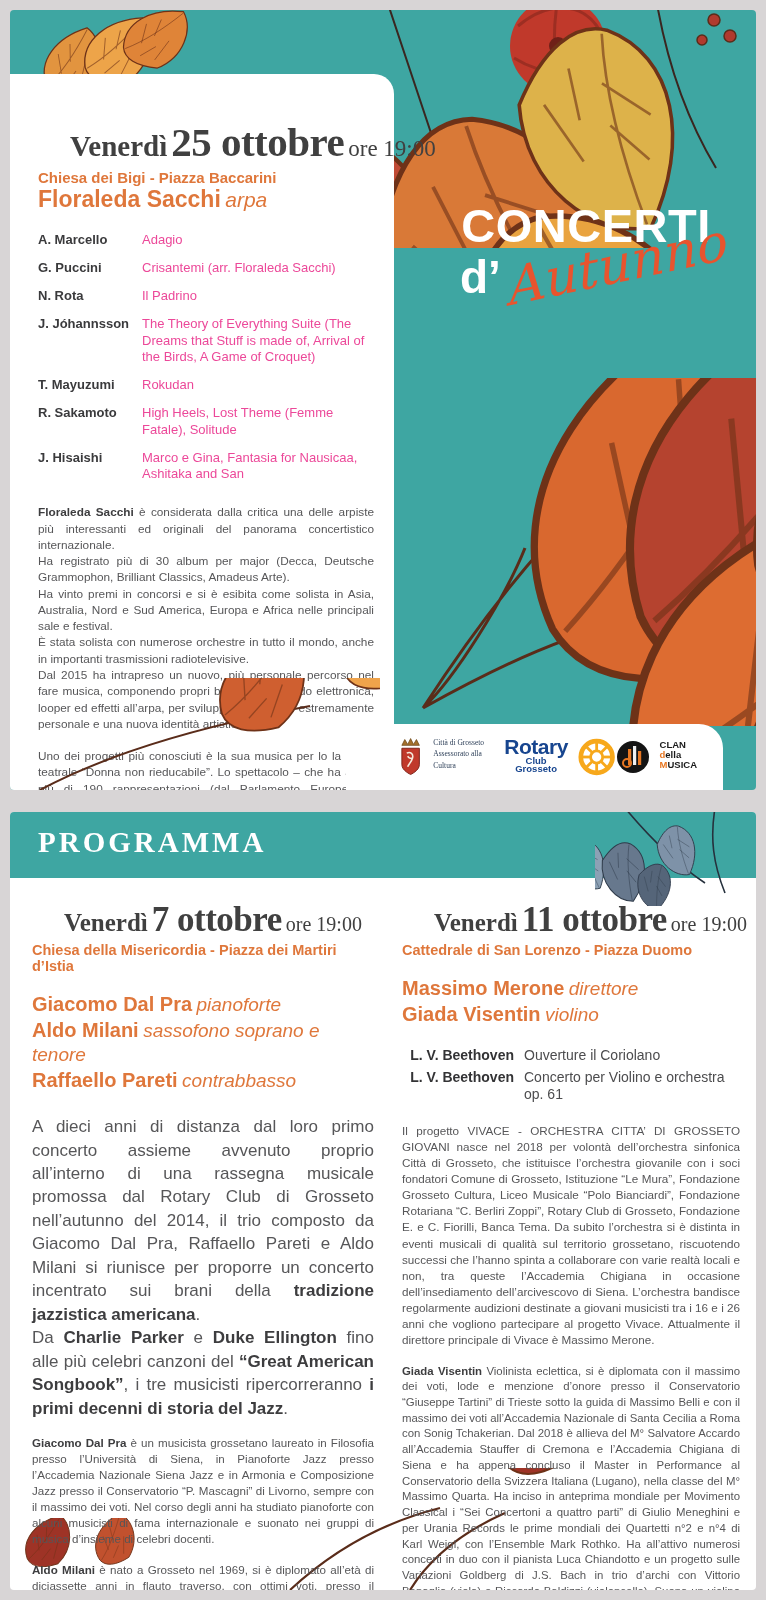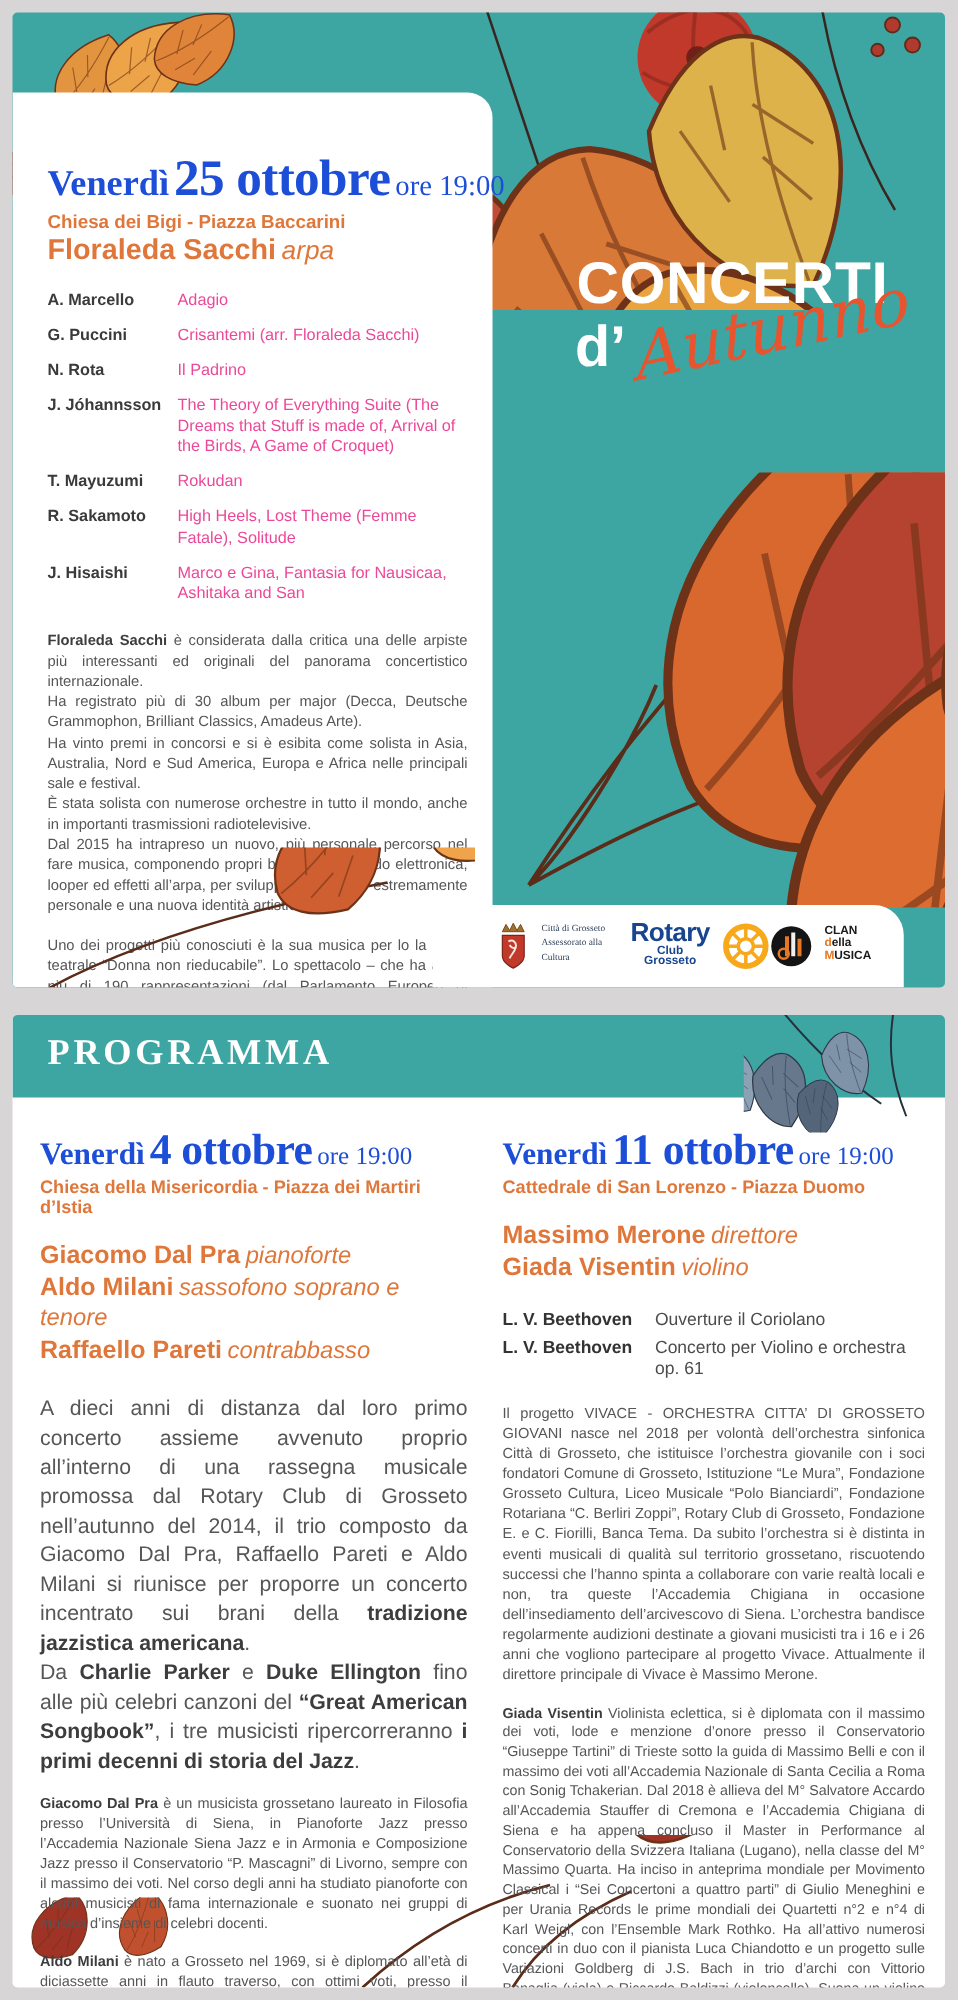--- a/index.html
+++ b/index.html
@@ -3,21 +3,21 @@
 <meta charset="utf-8">
 <style>
   html,body{margin:0;padding:0;background:#d8d5d6;}
   .page{position:relative;width:766px;height:1600px;background:#d8d5d6;overflow:hidden;
         font-family:"Liberation Sans",sans-serif;}
   .panel{position:absolute;left:10px;width:746px;overflow:hidden;border-radius:4px;}
   
   #panel1{top:10px;height:780px;background:#3ea6a2;}
   .card{position:absolute;left:0;top:64px;width:384px;height:716px;background:#fff;
         border-top-right-radius:20px;box-sizing:border-box;padding:44px 20px 0 28px;z-index:3;}
-  .dateline{font-family:"Liberation Serif",serif;color:#1d4ed8;white-space:nowrap;}
+  .dateline{font-family:"Liberation Serif",serif;color:#404040;white-space:nowrap;margin-left:32px;}
   .dateline .dn{font-size:29px;font-weight:700;}
   .dateline .dd{font-size:41px;font-weight:700;letter-spacing:-.5px;}
   .dateline .dt{font-size:23px;font-weight:400;}
   .venue{color:#df773b;font-weight:700;font-size:15px;margin-top:3px;}
   .artist-line{margin-top:0;line-height:1.2;}
   .artist-line .an{color:#df773b;font-weight:700;font-size:23px;}
   .artist-line .ar{color:#df773b;font-style:italic;font-size:21px;}
   #artist1{}
   .program{display:grid;grid-template-columns:92px 1fr;column-gap:8px;row-gap:7px;
            margin-top:18px;font-size:13px;line-height:1.25;gap:12px;}
@@ -61,21 +61,21 @@
   .dateline2 .dn{font-size:25px;font-weight:700;}
   .dateline2 .dd{font-size:35px;font-weight:700;letter-spacing:-.5px;}
   .dateline2 .dt{font-size:20px;font-weight:400;}
   .venue2{color:#df773b;font-weight:700;font-size:14.5px;margin-top:2px;}
   .artists2{margin-top:18px;line-height:1.28;}
   .artists2 .an{color:#df773b;font-weight:700;font-size:20px;}
   .artists2 .ar{color:#df773b;font-style:italic;font-size:19px;}
   .ensemble{margin-top:20px;font-weight:700;font-size:14.5px;color:#2e2e30;letter-spacing:.2px;}
   .program2{display:grid;grid-template-columns:112px 1fr;column-gap:10px;row-gap:5px;
             margin-top:20px;font-size:14px;line-height:1.2;}
-  .program2 .pc{font-weight:700;color:#333335;}
+  .program2 .pc{font-weight:700;color:#333335;text-align:right;}
   .program2 .pp{color:#4c4c4e;}
   .colL-intro{margin-top:22px;font-size:17px;}
   .colL-bio{margin-top:15px;font-size:11.6px;}
   .colR-intro{margin-top:20px;font-size:11.7px;}
   .colR-bio{margin-top:15px;font-size:11.4px;}
   
   .deco{position:absolute;pointer-events:none;}
 </style>
 </head>
 <body>
@@ -240,21 +240,21 @@
         <use href="#leaf-cool" transform="translate(70,30) rotate(110) scale(0.58)" color="#67788d"></use>
         <use href="#leaf-cool" transform="translate(112,8) rotate(100) scale(0.5)" color="#7e92a8"></use>
         <use href="#leaf-cool" transform="translate(95,58) rotate(120) scale(0.45)" color="#556579"></use>
       </svg>
     </div>
     <div id="programma">PROGRAMMA</div>
 
     <div class="col" id="colL">
       <div class="dateline dateline2">
         <span class="dn">Venerdì</span>
-        <span class="dd">4 ottobre</span>
+        <span class="dd">7 ottobre</span>
         <span class="dt">ore 19:00</span>
       </div>
       <div class="venue2">Chiesa della Misericordia - Piazza dei Martiri d’Istia</div>
       <div class="artists2">
         <div><span class="an">Giacomo Dal Pra</span> <span class="ar">pianoforte</span></div>
         <div><span class="an">Aldo Milani</span> <span class="ar">sassofono soprano e tenore</span></div>
         <div><span class="an">Raffaello Pareti</span> <span class="ar">contrabbasso</span></div>
       </div>
       <div class="rich colL-intro">
           <p><span>A dieci anni di distanza dal loro primo concerto assieme avvenuto proprio all’interno di una rassegna musicale promossa dal Rotary Club di Grosseto nell’autunno del 2014, il trio composto da Giacomo Dal Pra, Raffaello Pareti e Aldo Milani si riunisce per proporre un concerto incentrato sui brani della </span><b>tradizione jazzistica americana</b><span>.</span></p>

